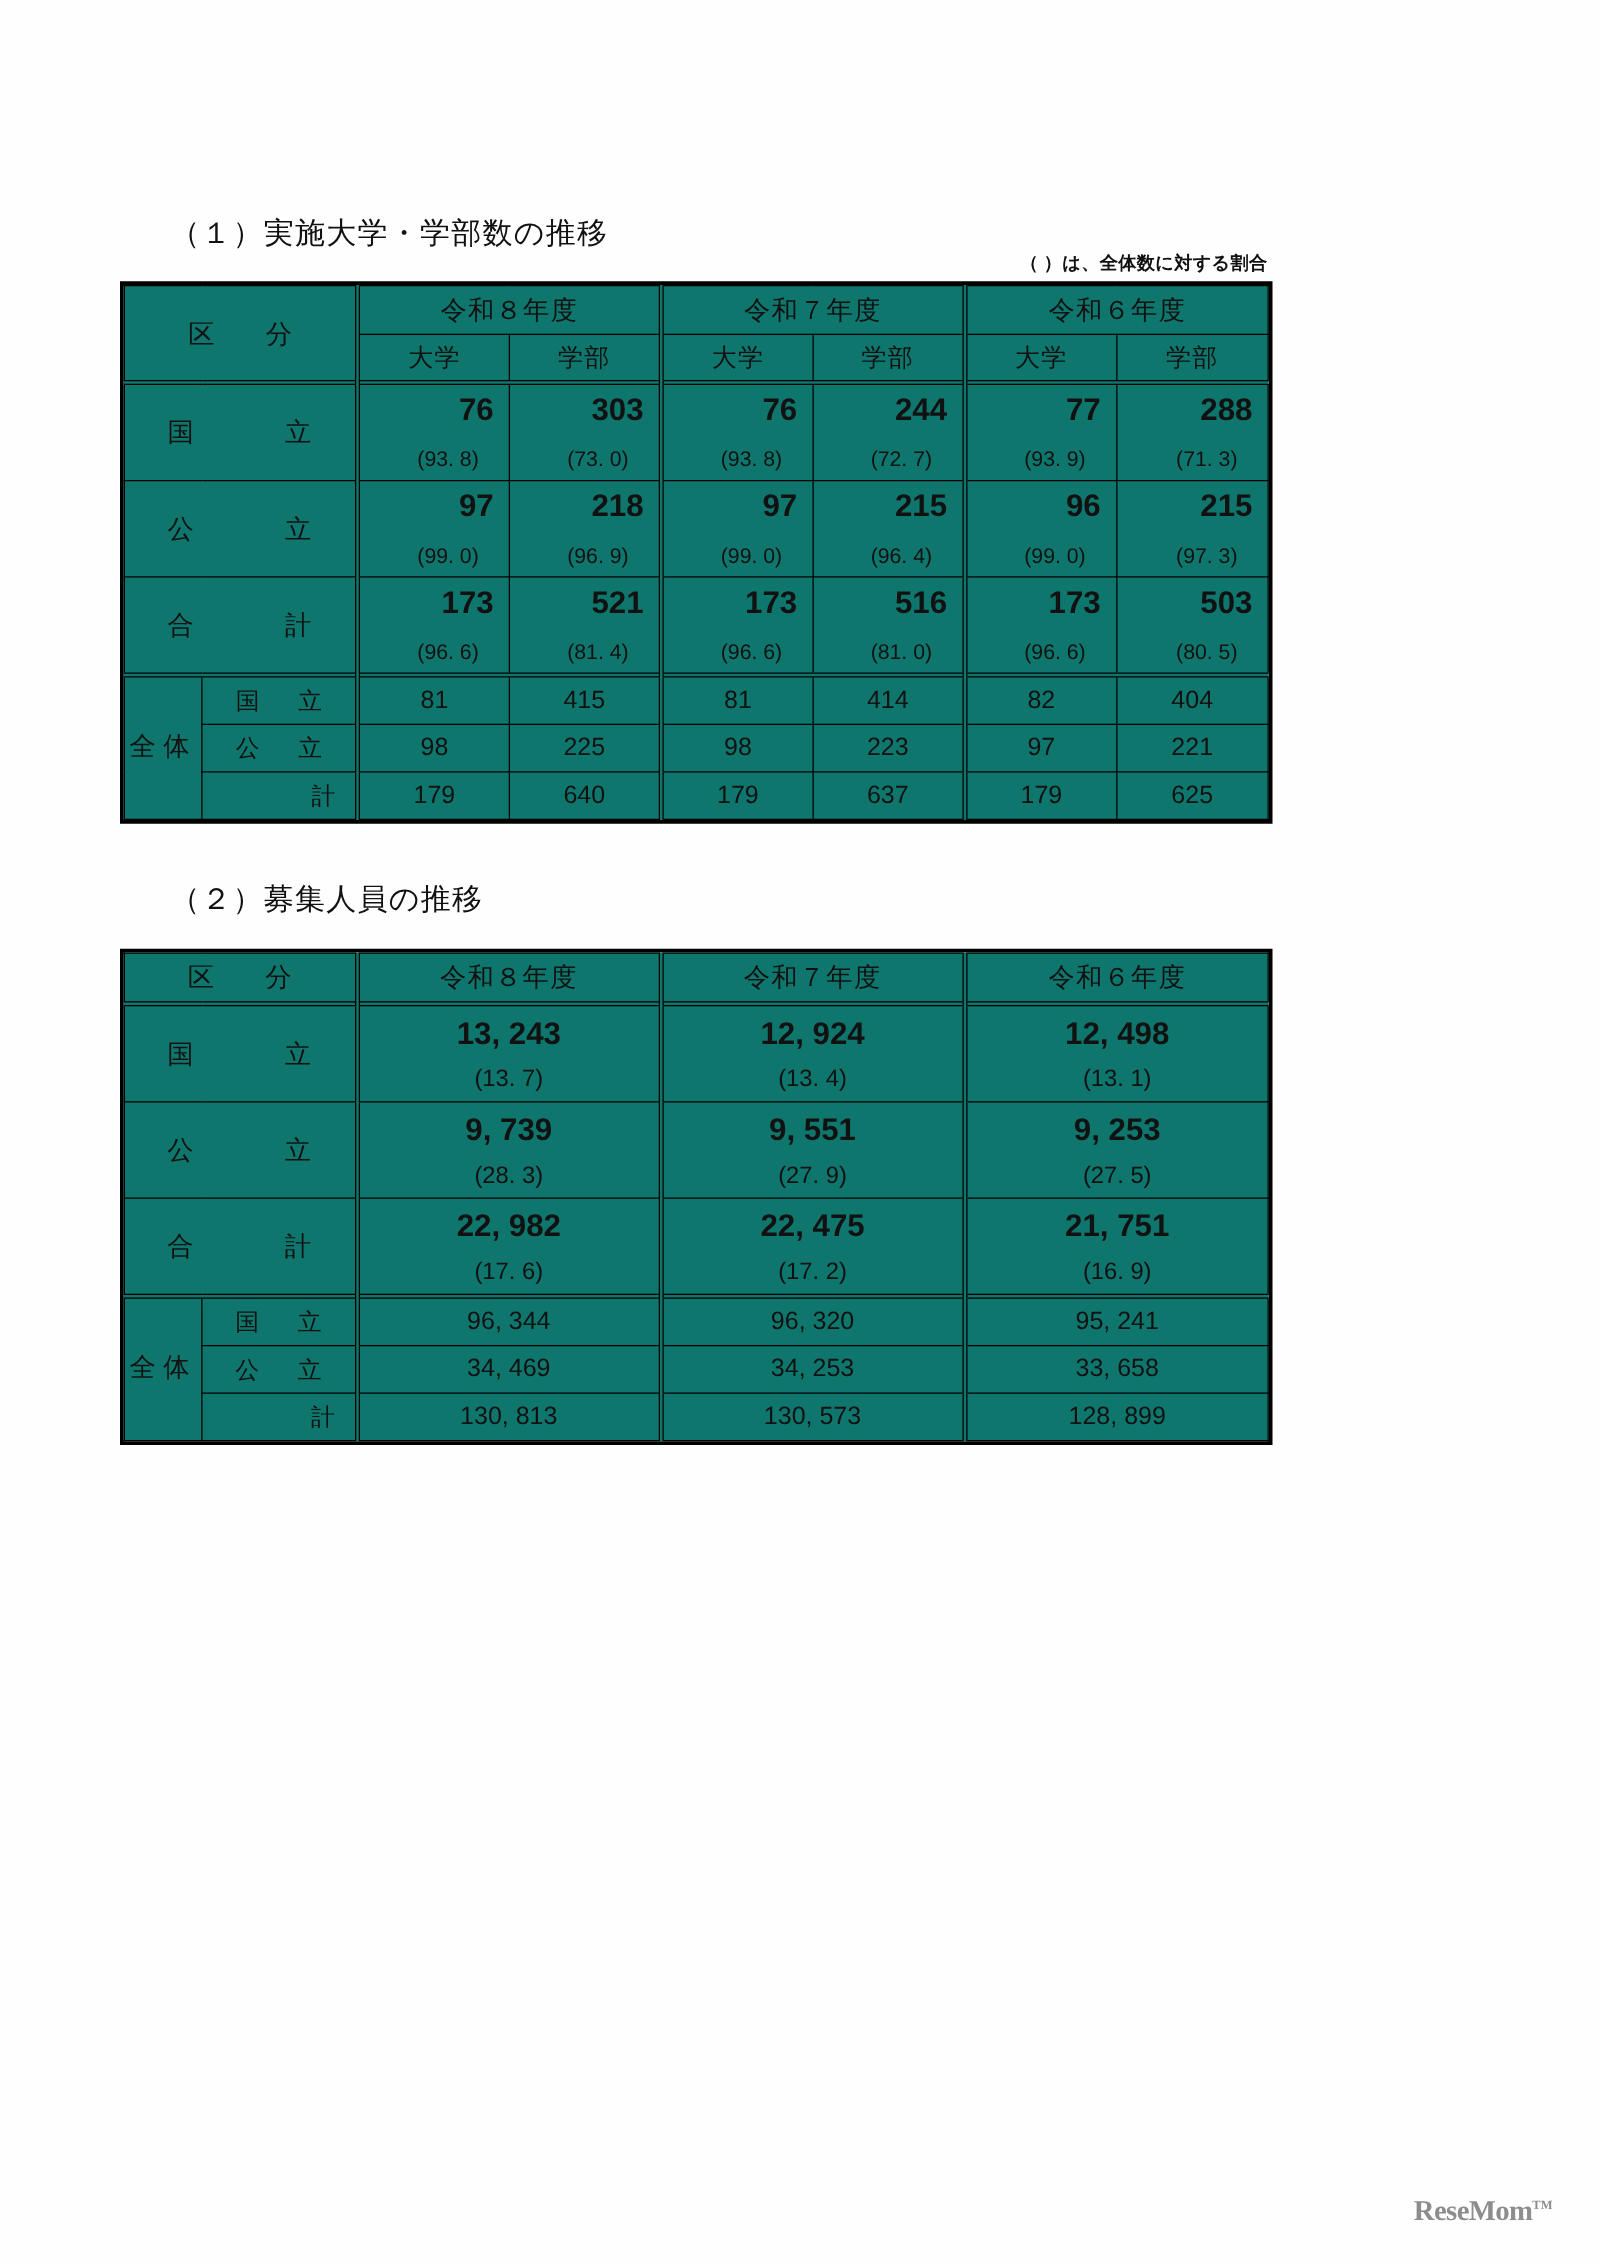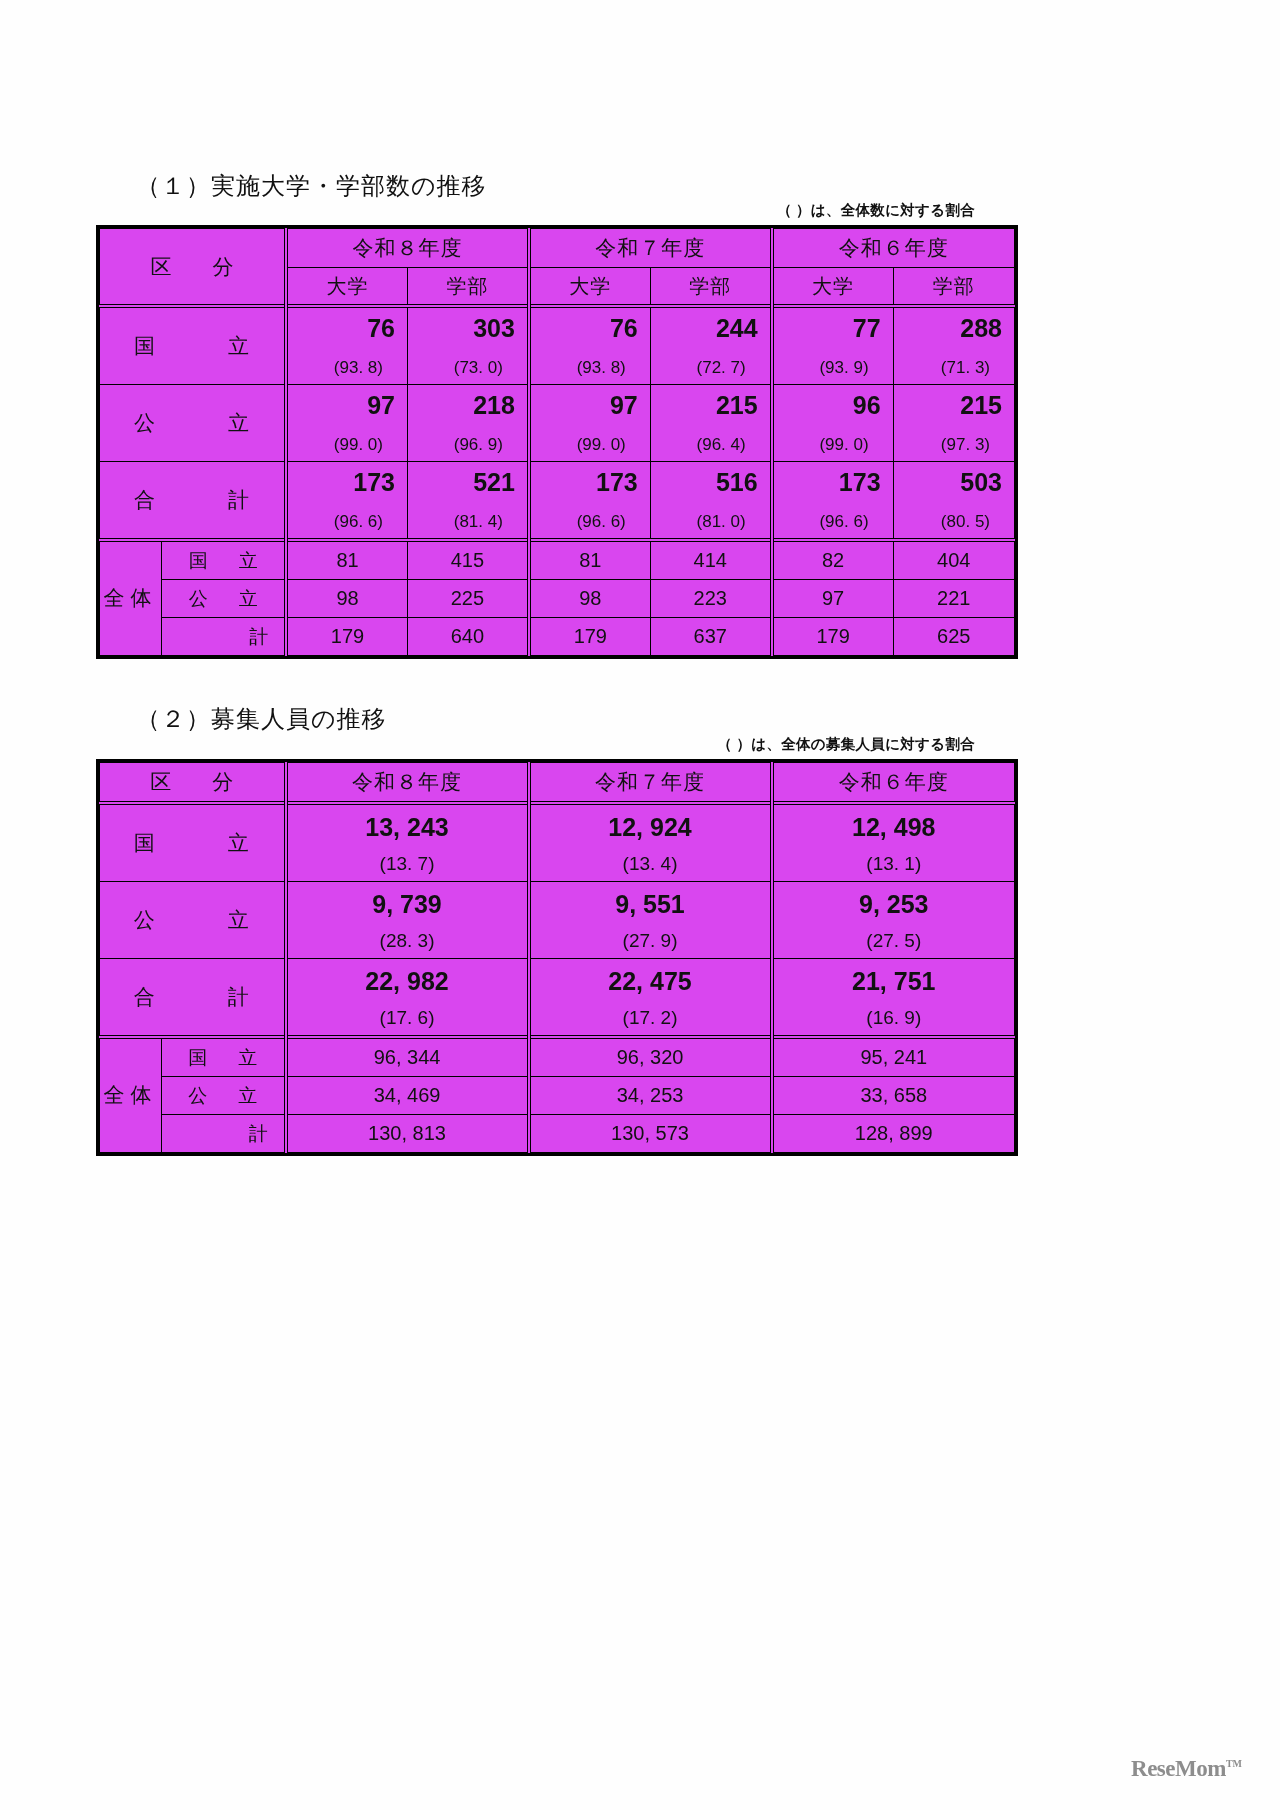--- a/index.html
+++ b/index.html
@@ -41,37 +41,38 @@
   #sec1-title { left: 136px; top: 170px; }
   #sec2-title { left: 136px; top: 703px; }
 
   .table-note {
     position: absolute;
     font-size: 14.5px;
     letter-spacing: 0.3px;
     font-weight: 600;
     white-space: nowrap;
     text-align: right;
+    padding-left: 39px;
   }
   #note1 { left: 0; width: 975px; top: 201px; }
   #note2 { left: 0; width: 975px; top: 735px; }
 
   
   .tbl-wrap {
     position: absolute;
     left: 96px;
   }
   #tbl1-wrap { top: 225px; width: 916px; }
   #tbl2-wrap { top: 759px; width: 916px; }
 
   table.grid {
     border-collapse: collapse;
     width: 100%;
     table-layout: fixed;
-    background: #d946ef;
+    background: #0f766e;
   }
   table.grid td, table.grid th {
     border: 1px solid #000;
     padding: 0;
     text-align: center;
     vertical-align: middle;
     font-weight: normal;
   }
   
   .tbl-wrap {
@@ -351,21 +352,20 @@
           <td class="plaincell thick-l">179</td>
           <td class="plaincell">637</td>
           <td class="plaincell thick-l">179</td>
           <td class="plaincell">625</td>
         </tr>
       </tbody>
     </table>
   </div>
 
   <div class="section-title" id="sec2-title">（２）募集人員の推移</div>
-  <div class="table-note" id="note2">（  ）は、全体の募集人員に対する割合</div>
 
   <div class="tbl-wrap" id="tbl2-wrap">
     <table class="grid">
       <colgroup>
         <col style="width:62px">
         <col style="width:62px">
         <col style="width:62px">
         <col style="width:243px">
         <col style="width:243px">
         <col style="width:243px">

